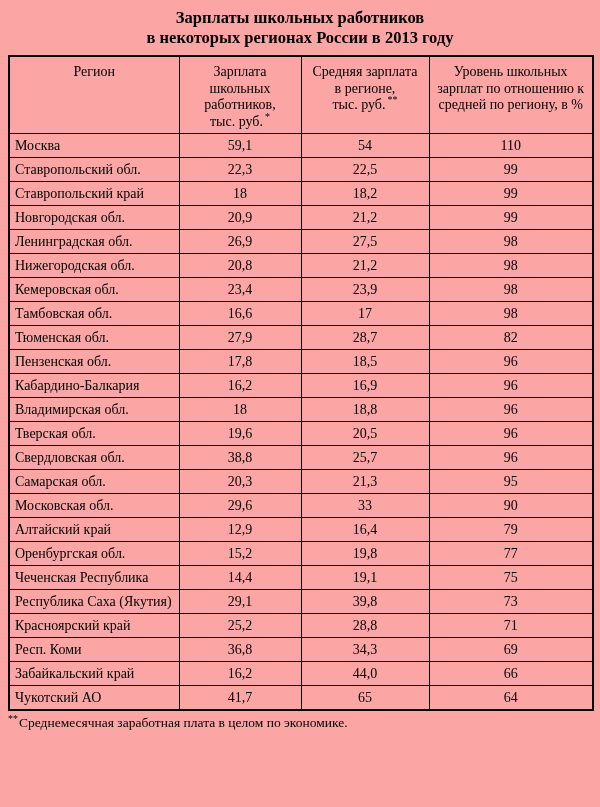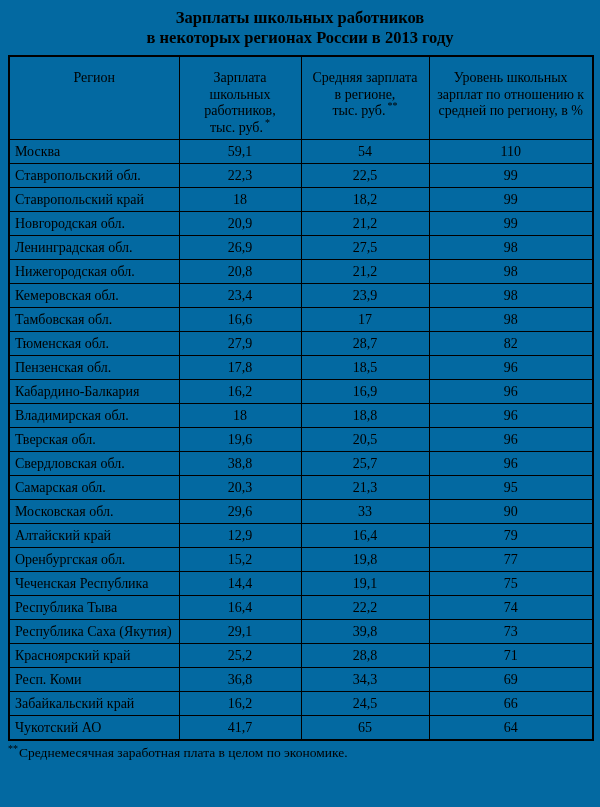--- a/index.html
+++ b/index.html
@@ -7,21 +7,21 @@
     padding: 0;
     background: #ffffff;
     color: #000000;
     font-family: "Liberation Serif", "DejaVu Serif", serif;
   }
   .page {
     width: 600px;
     height: 807px;
     box-sizing: border-box;
     padding: 6px 8px 0 8px;
-    background: #0369a1;
+    background: #fca5a5;
     overflow: hidden;
   }
   .title {
     text-align: center;
     font-weight: bold;
     font-size: 16.5px;
     line-height: 20px;
     margin: 2px 0 7px 0;
   }
   table.salary {
@@ -40,21 +40,21 @@
     padding: 1px 5px;
     overflow: hidden;
   }
   
   table.salary { border: 2px solid #000000; }
   table.salary thead th {
     vertical-align: top;
     text-align: center;
     height: 68px;
     line-height: 16.5px;
-    padding-top: 13px;
+    padding-top: 7px;
   }
   table.salary tbody td { height: 21px; }
   td.region { text-align: left; padding-left: 6px; }
   td.num { text-align: center; }
   sup.mark {
     font-size: 10px;
     line-height: 0;
     margin-left: 2px;
   }
   .footnotes {
@@ -198,47 +198,41 @@
           <td class="num">19,8</td>
           <td class="num">77</td>
         </tr>
         <tr>
           <td class="region">Чеченская Республика</td>
           <td class="num">14,4</td>
           <td class="num">19,1</td>
           <td class="num">75</td>
         </tr>
         <tr>
-          <td class="region">Республика Тыва</td>
-          <td class="num">16,4</td>
-          <td class="num">22,2</td>
-          <td class="num">74</td>
-        </tr>
-        <tr>
           <td class="region">Республика Саха (Якутия)</td>
           <td class="num">29,1</td>
           <td class="num">39,8</td>
           <td class="num">73</td>
         </tr>
         <tr>
           <td class="region">Красноярский край</td>
           <td class="num">25,2</td>
           <td class="num">28,8</td>
           <td class="num">71</td>
         </tr>
         <tr>
           <td class="region">Респ. Коми</td>
           <td class="num">36,8</td>
           <td class="num">34,3</td>
           <td class="num">69</td>
         </tr>
         <tr>
           <td class="region">Забайкальский край</td>
           <td class="num">16,2</td>
-          <td class="num">24,5</td>
+          <td class="num">44,0</td>
           <td class="num">66</td>
         </tr>
         <tr>
           <td class="region">Чукотский АО</td>
           <td class="num">41,7</td>
           <td class="num">65</td>
           <td class="num">64</td>
         </tr>
       </tbody>
   </table>

